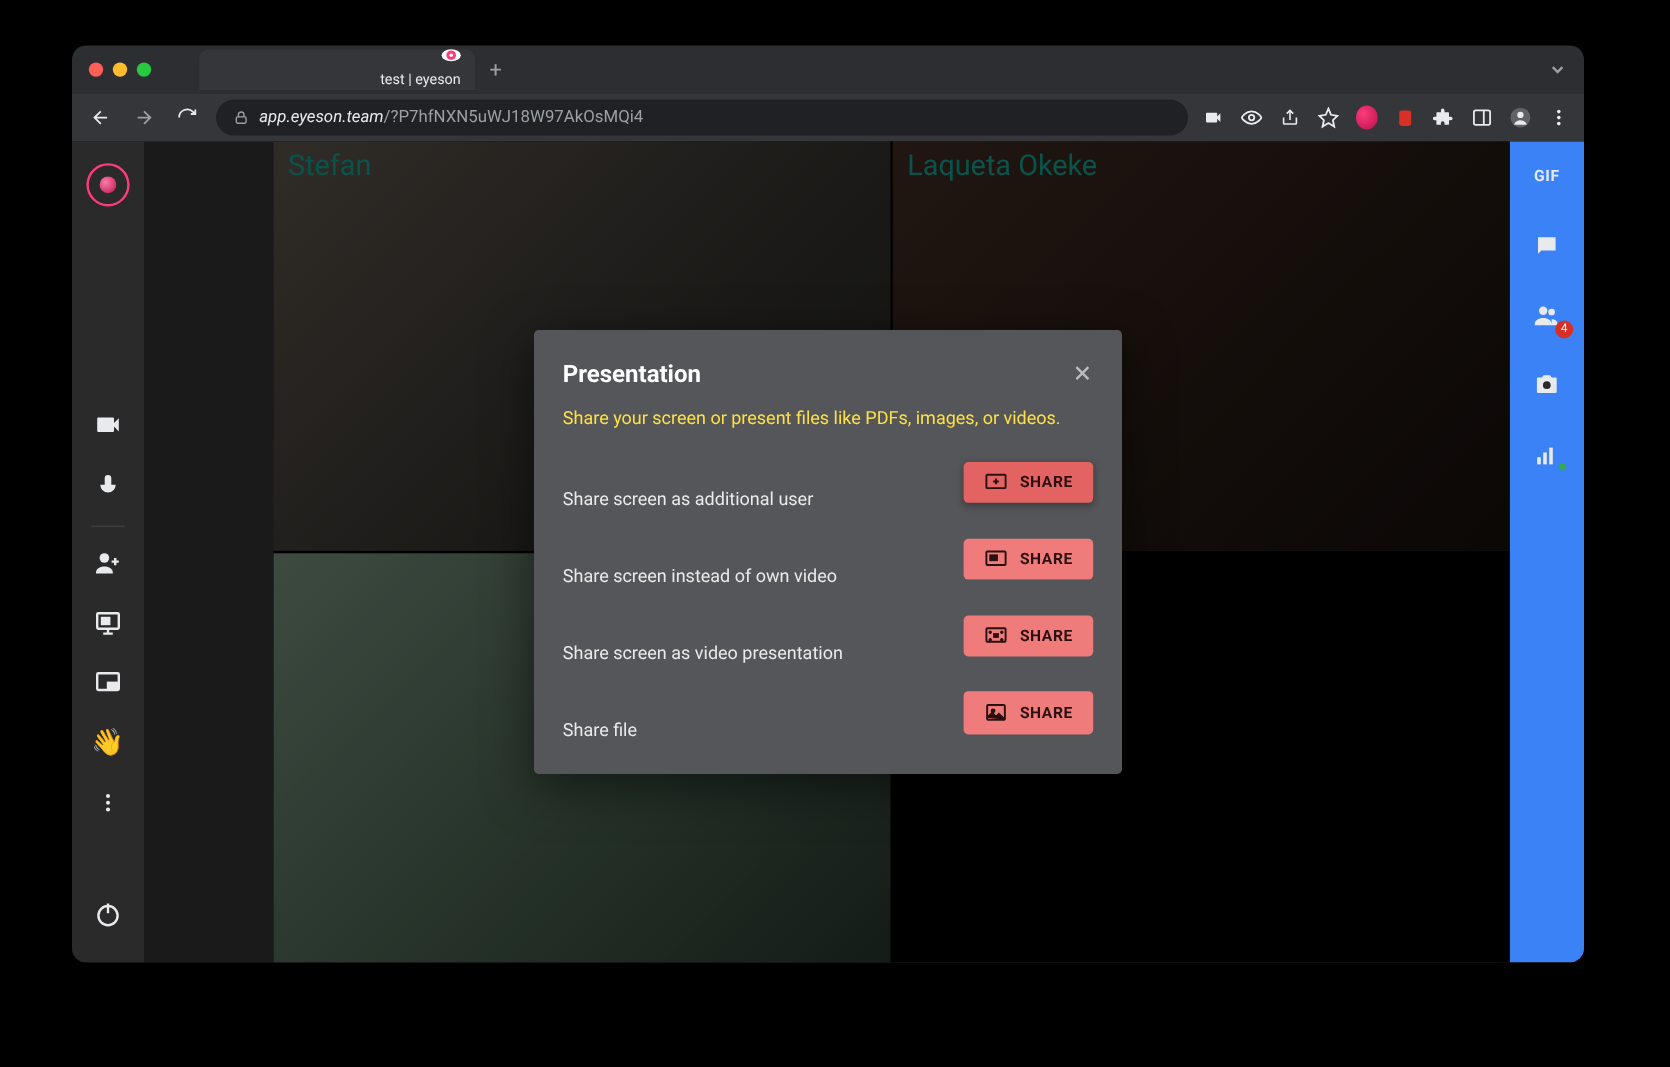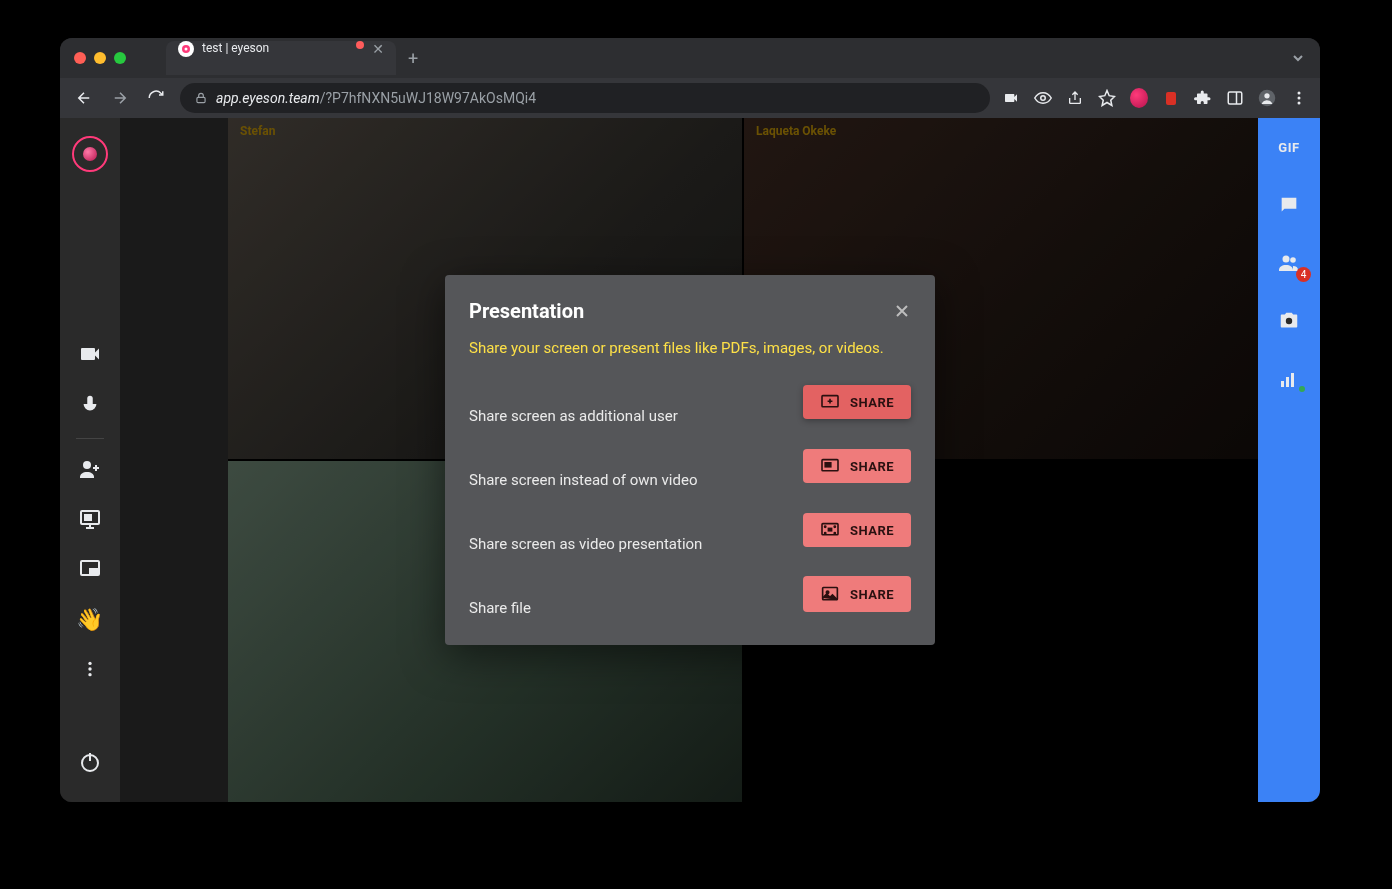--- a/index.html
+++ b/index.html
@@ -24,26 +24,27 @@
 .tl { width: 12px; height: 12px; border-radius: 50%; }
 .tl-red { background: #ff5f56; }
 .tl-yellow { background: #ffbd2e; }
 .tl-green { background: #27c93f; }
 .tab {
   margin-left: 40px;
   background: #35363a;
   border-radius: 8px 8px 0 0;
   height: 34px;
   display: flex;
-  align-items: flex-start;
+  align-items: flex-end;
   padding: 0 12px;
   gap: 8px;
   color: #e8eaed;
   font-size: 12px;
   min-width: 230px;
+  flex-direction: column;
 }
 .tab-favicon {
   width: 16px; height: 16px;
   border-radius: 50%;
   background: #fff;
   display: flex;
   align-items: center;
   justify-content: center;
 }
 .tab-rec { width: 8px; height: 8px; border-radius: 50%; background: #ff5c5c; margin-left: auto; }
@@ -122,23 +123,23 @@
   margin: 0 0 0 108px;
 }
 .tile {
   position: relative;
   overflow: hidden;
   background: #333;
 }
 .tile-name {
   position: absolute;
   top: 6px; left: 12px;
-  color: #eab308;
-  font-size: 12px;
-  font-weight: 700;
+  color: #14b8a6;
+  font-size: 24px;
+  font-weight: 400;
 }
 .tile1 .bg { position:absolute; inset:0; background: linear-gradient(135deg,#6b6258,#3c3a35 60%,#2a2826); }
 .tile2 .bg { position:absolute; inset:0; background: linear-gradient(135deg,#4a3228,#2a1e18 60%,#1a120e); }
 .tile3 .bg { position:absolute; inset:0; background: linear-gradient(135deg,#7aa6b4,#4a7485 60%,#2e4a56); }
 .tile4 .bg { position:absolute; inset:0; background: linear-gradient(135deg,#88a690,#4e6a56 60%,#2d3e32); }
 .dim-overlay {
   position: absolute;
   inset: 0;
   background: rgba(0,0,0,0.55);
   pointer-events: none;

